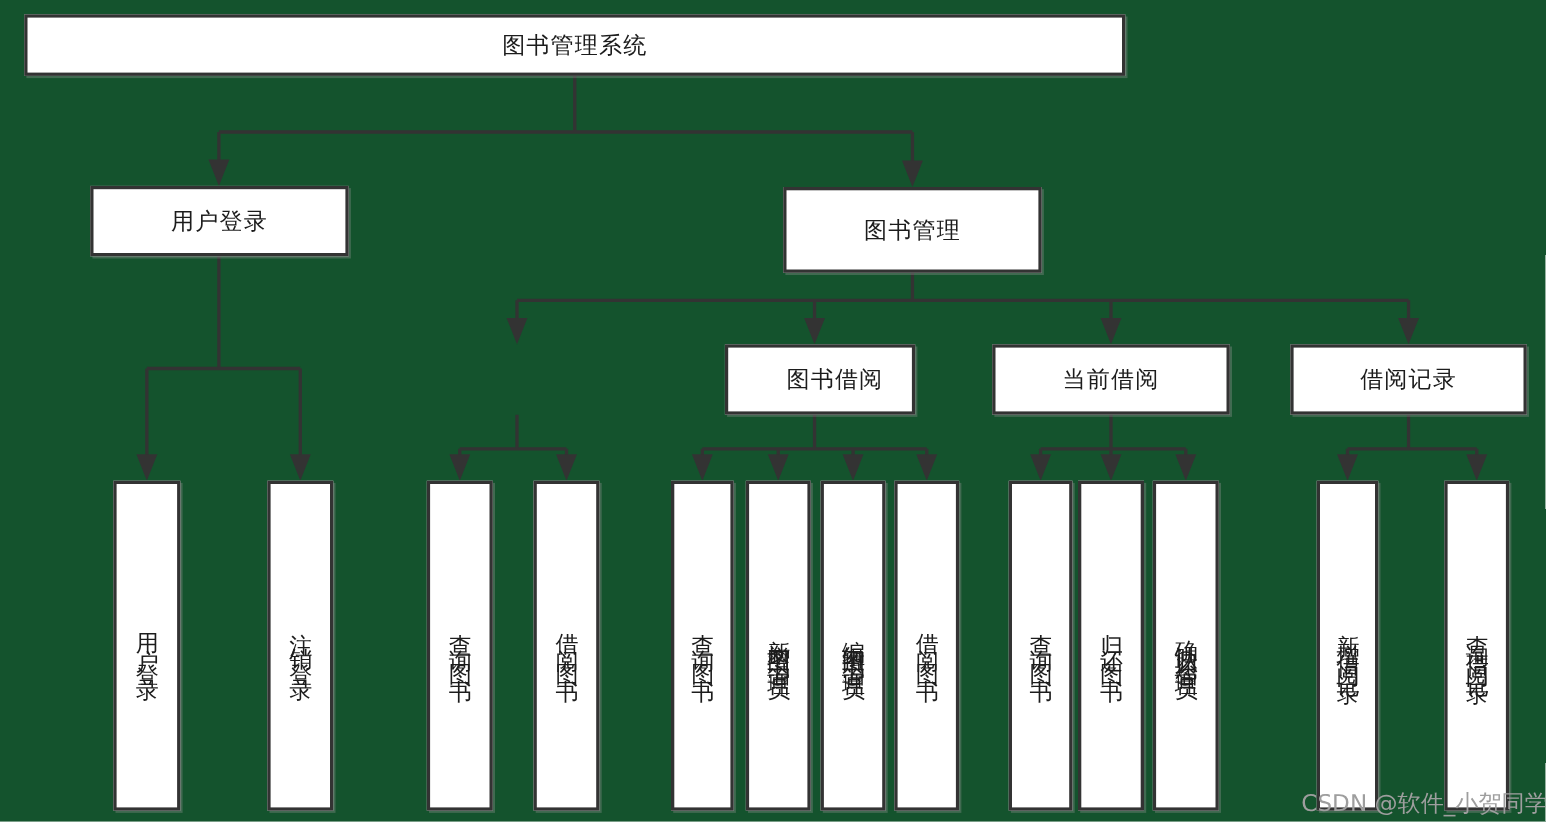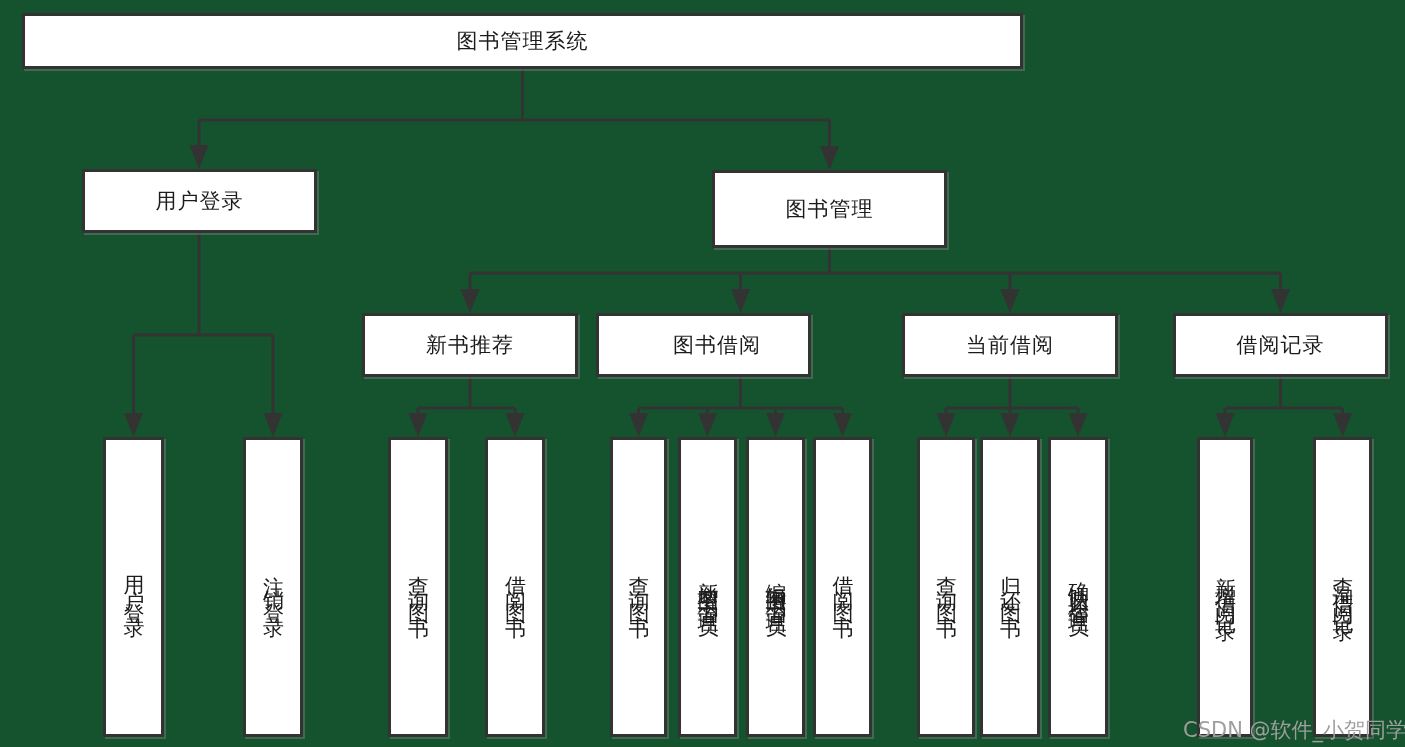--- a/index.html
+++ b/index.html
@@ -122,24 +122,21 @@
     <span class="hlabel">图书管理系统</span>
   </div>
 
   <div class="box" style="left:82px; top:169px; width:235px; height:64px;">
     <span class="hlabel">用户登录</span>
   </div>
   <div class="box" style="left:712px; top:170px; width:235px; height:78px;">
     <span class="hlabel">图书管理</span>
   </div>
 
-  <div class="box" style="left:362px; top:313px; width:216px; height:64px;">
-    <span class="hlabel">新书推荐</span>
-  </div>
-  <div class="box" style="left:596px; top:313px; width:215px; height:64px;padding-left:27px;">
+  <div class="box" style="left:659px; top:313px; width:173px; height:64px;padding-left:27px;">
     <span class="hlabel">图书借阅</span>
   </div>
   <div class="box" style="left:1173px; top:313px; width:215px; height:64px;">
     <span class="hlabel">借阅记录</span>
   </div>
   <div class="box" style="left:902px; top:313px; width:216px; height:64px;">
     <span class="hlabel">当前借阅</span>
   </div>
 
   <div class="box" style="left:103px; top:437px; width:61px; height:300px;">

